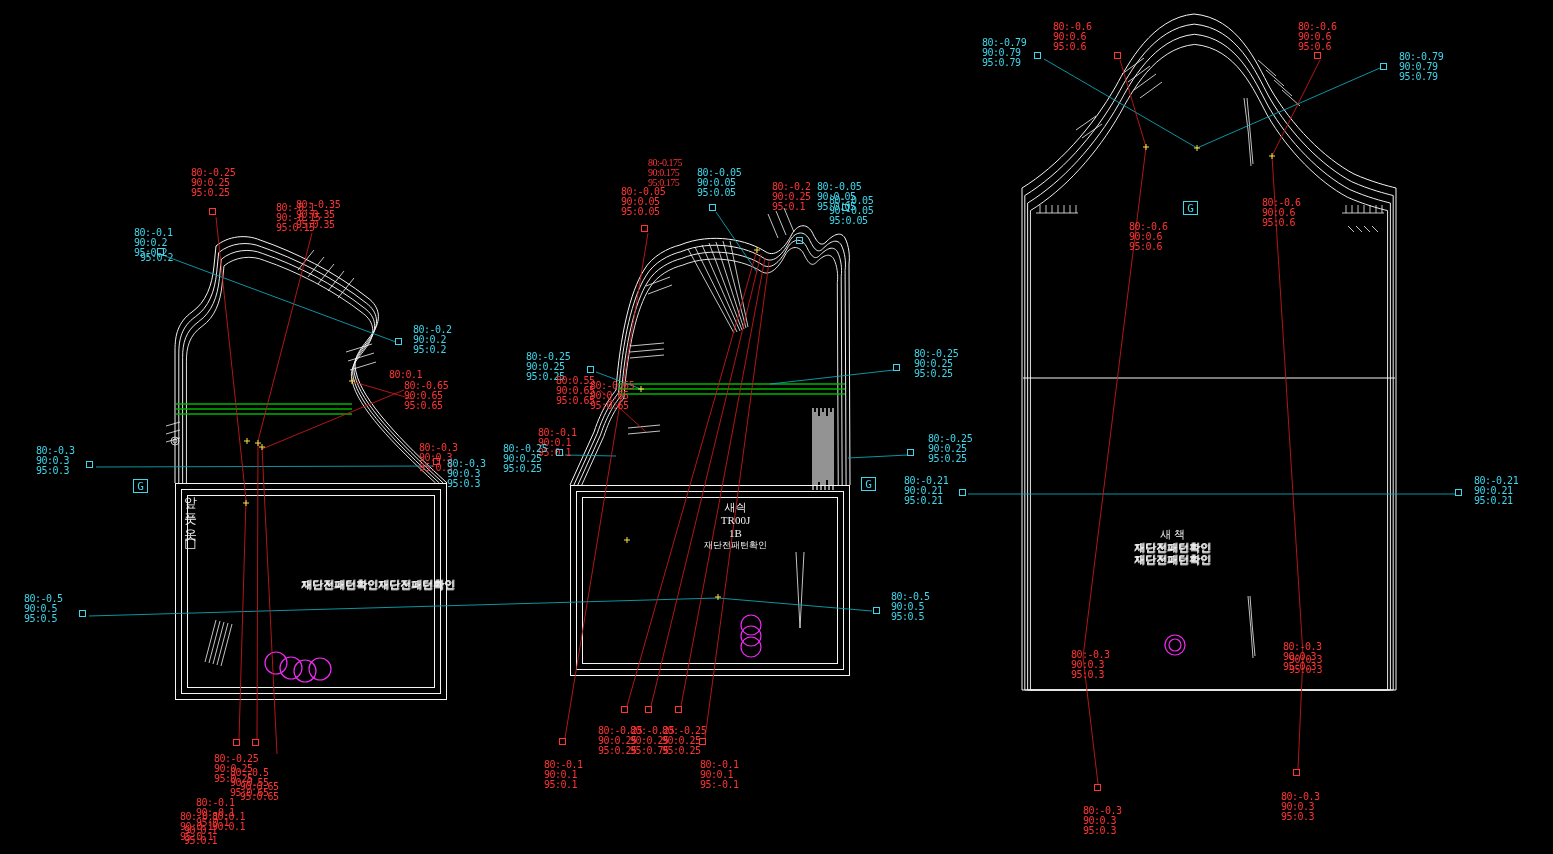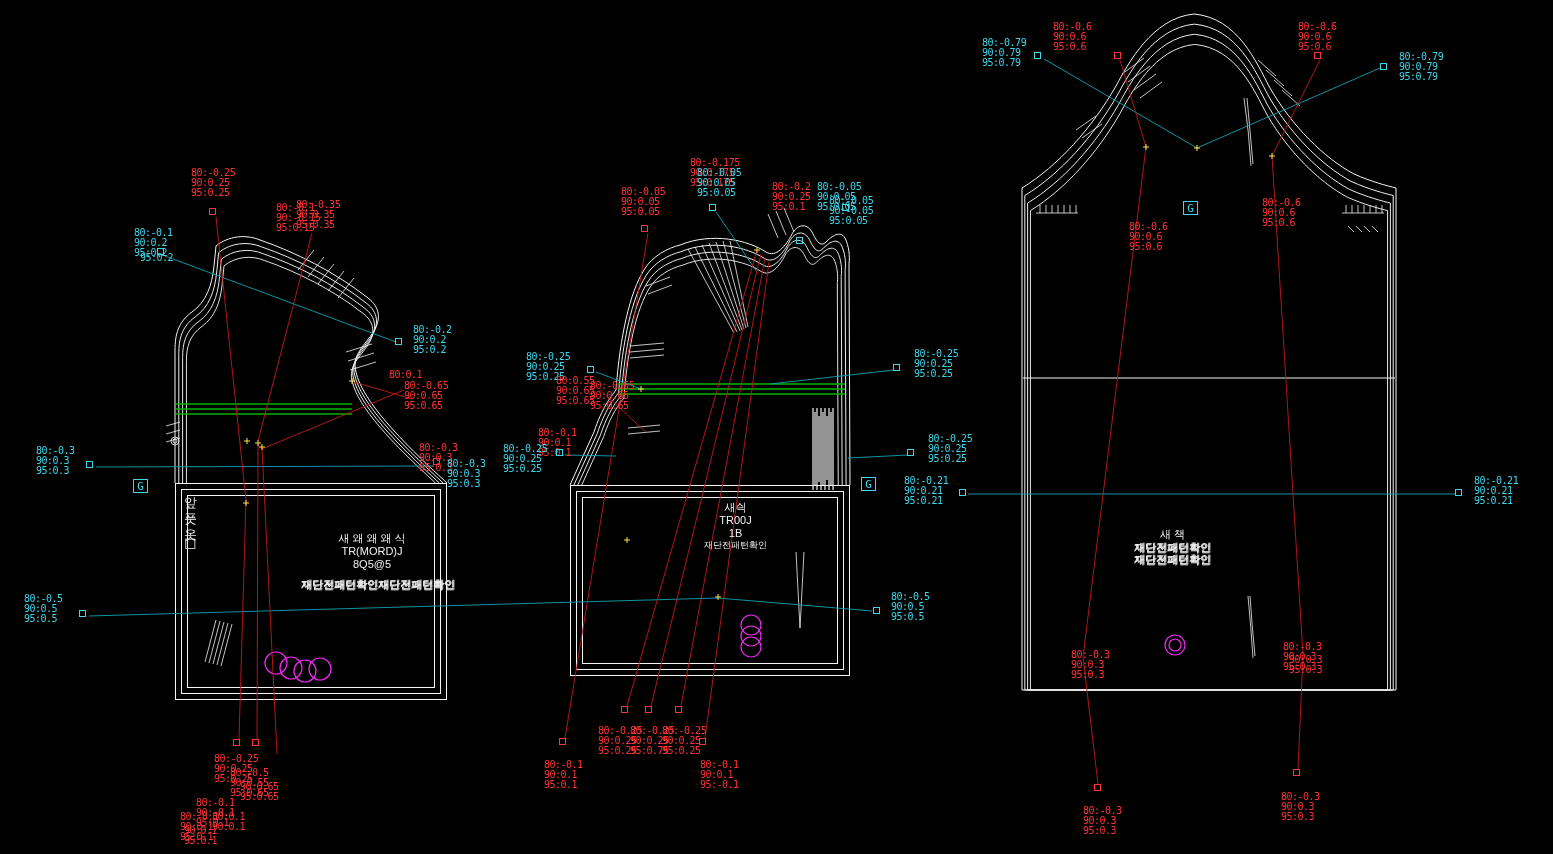--- a/index.html
+++ b/index.html
@@ -5,21 +5,21 @@
   html,body{margin:0;padding:0;background:#000;}
   #canvas{position:relative;width:1553px;height:854px;background:#000;overflow:hidden;
           font-family:"DejaVu Sans Mono", monospace;}
   #pattern-svg,#overlay-svg{position:absolute;left:0;top:0;}
   #ann-layer{position:absolute;left:0;top:0;width:1553px;height:854px;}
   .ann{position:absolute;font-size:10px;line-height:10px;letter-spacing:-0.5px;white-space:pre;}
   .mk{position:absolute;width:7px;height:7px;border:1.5px solid;box-sizing:border-box;background:transparent;}
   .gm{position:absolute;width:15px;height:14px;border:1px solid;font-size:11px;line-height:13px;
       text-align:center;box-sizing:border-box;}
   .ptext{position:absolute;color:#f0f0f0;font-size:11px;line-height:13px;text-align:center;
-         font-family:Liberation Sans, sans-serif;}
+         font-family:Liberation Serif, serif;}
   .ptext .sm{font-size:9px;line-height:11px;}
   .dbl{text-shadow:1px 0 0 currentColor, 0 1px 0 currentColor;}
   .vtext{position:absolute;color:#f0f0f0;writing-mode:vertical-rl;text-orientation:upright;
          font-size:13px;letter-spacing:3px;font-family:"DejaVu Sans", sans-serif;}
 </style>
 </head>
 <body>
 
 <div id="canvas">
 
@@ -149,25 +149,20 @@
         <path d="M715,597 L721,597 M718,594 L718,600" stroke="#ffe24a" stroke-width="1"></path>
         <path d="M1194,148 L1200,148 M1197,145 L1197,151" stroke="#ffe24a" stroke-width="1"></path>
         <path d="M1143,147 L1149,147 M1146,144 L1146,150" stroke="#ffe24a" stroke-width="1"></path>
         <path d="M1269,156 L1275,156 M1272,153 L1272,159" stroke="#ffe24a" stroke-width="1"></path>
         <path d="M624,540 L630,540 M627,537 L627,543" stroke="#ffe24a" stroke-width="1"></path>
       </g>
   </svg>
 
   <div class="vtext" style="left:181px;top:487px;">앞풋옷□</div>
 
-  <div class="ptext" style="left:297px;top:532px;width:150px;">
-    <div>새 왜 왜 왜 식</div>
-    <div>TR(MORD)J</div>
-    <div>8Q5@5</div>
-  </div>
   <div class="ptext sm dbl" style="left:283px;top:578px;width:190px;">재단전패턴확인재단전패턴확인</div>
 
   <div class="ptext" style="left:688px;top:501px;width:95px;">
     <div>새싁</div>
     <div>TR00J</div>
     <div>1B</div>
     <div class="sm">재단전패턴확인</div>
   </div>
 
   <div class="ptext" style="left:1100px;top:528px;width:145px;">
@@ -189,21 +184,21 @@
       <div class="ann" style="left: 419px; top: 443px; color: rgb(255, 52, 52);"><div>80:-0.3</div><div>90:0.3</div><div>95:0.3</div></div>
       <div class="ann" style="left: 447px; top: 459px; color: rgb(63, 214, 234);"><div>80:-0.3</div><div>90:0.3</div><div>95:0.3</div></div>
       <div class="ann" style="left: 24px; top: 594px; color: rgb(63, 214, 234);"><div>80:-0.5</div><div>90:0.5</div><div>95:0.5</div></div>
       <div class="ann" style="left: 214px; top: 754px; color: rgb(255, 52, 52);"><div>80:-0.25</div><div>90:0.25</div><div>95:0.25</div></div>
       <div class="ann" style="left: 230px; top: 768px; color: rgb(255, 52, 52);"><div>80:-0.5</div><div>90:0.55</div><div>95:0.65</div></div>
       <div class="ann" style="left: 240px; top: 782px; color: rgb(255, 52, 52);"><div>90:0.65</div><div>95:0.65</div></div>
       <div class="ann" style="left: 196px; top: 798px; color: rgb(255, 52, 52);"><div>80:-0.1</div><div>90:-0.1</div><div>95:0.1</div></div>
       <div class="ann" style="left: 180px; top: 812px; color: rgb(255, 52, 52);"><div>80:-0.1</div><div>90:0.1</div><div>95:0.1</div></div>
       <div class="ann" style="left: 212px; top: 812px; color: rgb(255, 52, 52);"><div>80:0.1</div><div>90:0.1</div></div>
       <div class="ann" style="left: 184px; top: 826px; color: rgb(255, 52, 52);"><div>90:0.1</div><div>95:0.1</div></div>
-      <div class="ann" style="left: 690px; top: 158px; color: rgb(255, 52, 52);"><div>80:-0.175</div><div>90:0.175</div><div>95:0.175</div></div>
+      <div class="ann" style="left: 648px; top: 158px; color: rgb(255, 52, 52); font-family: Liberation Serif, serif;"><div>80:-0.175</div><div>90:0.175</div><div>95:0.175</div></div>
       <div class="ann" style="left: 697px; top: 168px; color: rgb(63, 214, 234);"><div>80:-0.05</div><div>90:0.05</div><div>95:0.05</div></div>
       <div class="ann" style="left: 621px; top: 187px; color: rgb(255, 52, 52);"><div>80:-0.05</div><div>90:0.05</div><div>95:0.05</div></div>
       <div class="ann" style="left: 772px; top: 182px; color: rgb(255, 52, 52);"><div>80:-0.2</div><div>90:0.25</div><div>95:0.1</div></div>
       <div class="ann" style="left: 817px; top: 182px; color: rgb(63, 214, 234);"><div>80:-0.05</div><div>90:0.05</div><div>95:0.05</div></div>
       <div class="ann" style="left: 829px; top: 196px; color: rgb(63, 214, 234);"><div>80:-0.05</div><div>90:-0.05</div><div>95:0.05</div></div>
       <div class="ann" style="left: 526px; top: 352px; color: rgb(63, 214, 234);"><div>80:-0.25</div><div>90:0.25</div><div>95:0.25</div></div>
       <div class="ann" style="left: 556px; top: 376px; color: rgb(255, 52, 52);"><div>80:0.55</div><div>90:0.65</div><div>95:0.65</div></div>
       <div class="ann" style="left: 590px; top: 381px; color: rgb(255, 52, 52);"><div>80:-0.65</div><div>90:0.65</div><div>95:0.65</div></div>
       <div class="ann" style="left: 914px; top: 349px; color: rgb(63, 214, 234);"><div>80:-0.25</div><div>90:0.25</div><div>95:0.25</div></div>
       <div class="ann" style="left: 538px; top: 428px; color: rgb(255, 52, 52);"><div>80:-0.1</div><div>90:0.1</div><div>95:0.1</div></div>

